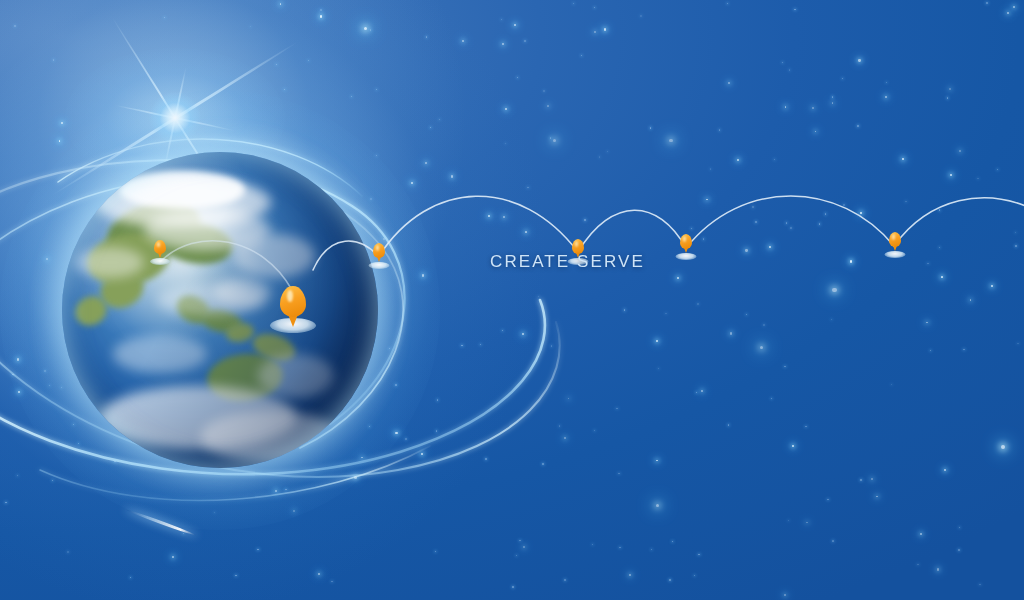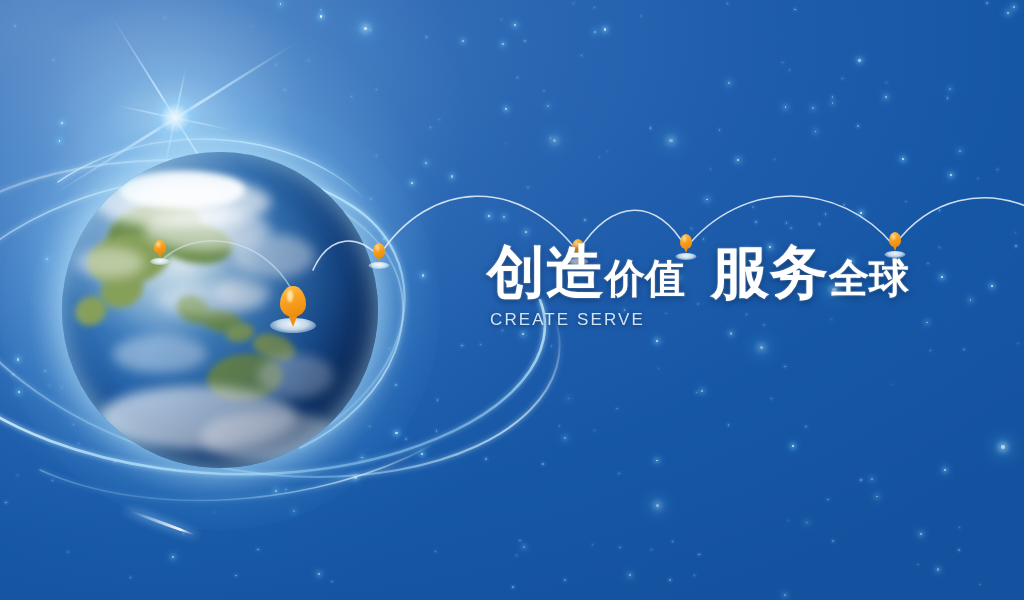--- a/index.html
+++ b/index.html
@@ -429,25 +429,18 @@
         <div class="tip" style="top: 11.02px; border-left: 3.6px solid transparent; border-right: 3.6px solid transparent; border-top: 8.74px solid rgb(239, 144, 16);"></div>
         <div class="drop" style="width: 12px; height: 14.82px;">
           <div class="hl"></div>
         </div>
       </div>
     </div>
 
   <div id="streak"></div>
 
   <div id="headline">
-    <div class="line1">
-      <span class="cn-big">创造</span>
-      <span class="cn-sm">价值</span>
-      <span class="gap"></span>
-      <span class="cn-big">服务</span>
-      <span class="cn-sm">全球</span>
-    </div>
     <div class="line2">
       <span class="en">CREATE SERVE</span>
     </div>
   </div>
 
 </div>
 
 </body></html>

